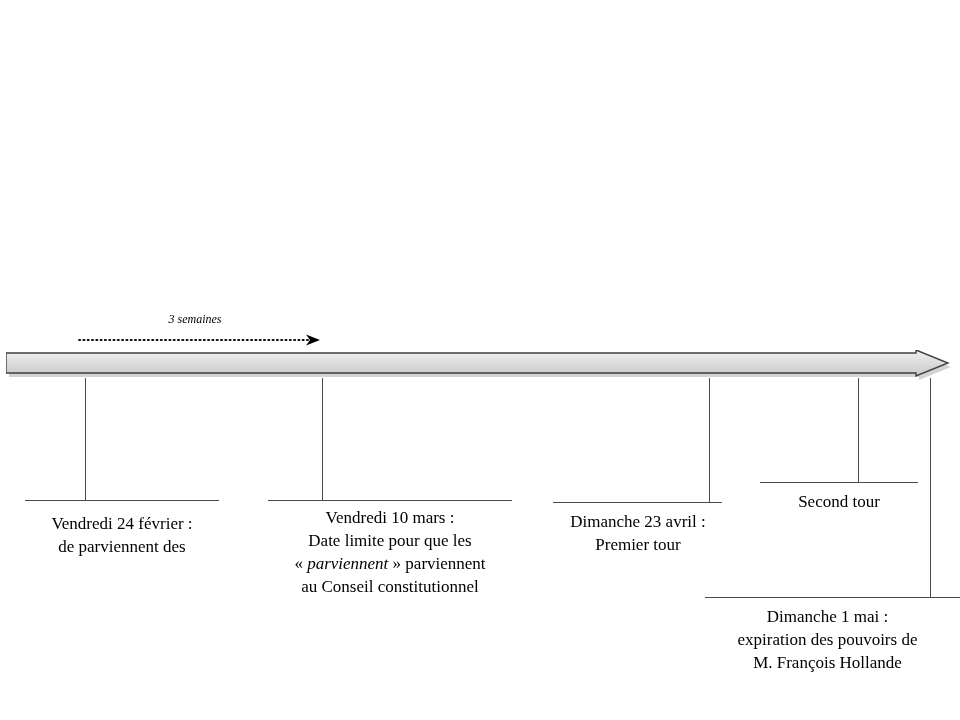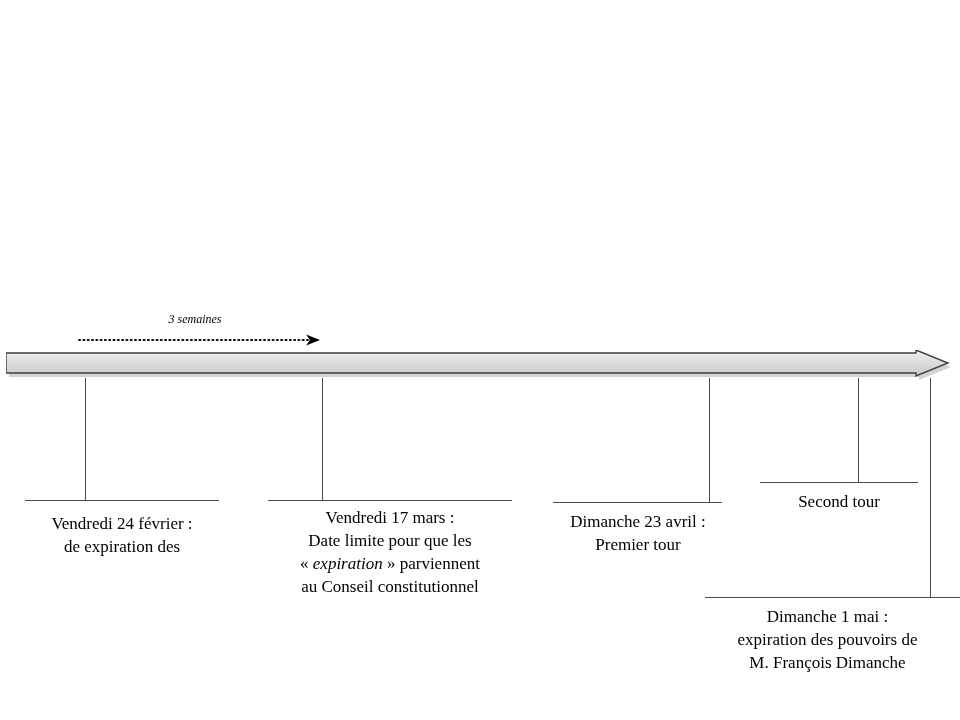--- a/index.html
+++ b/index.html
@@ -155,31 +155,31 @@
   <div class="stem" id="stem-1"></div>
   <div class="stem" id="stem-2"></div>
   <div class="stem" id="stem-3"></div>
   <div class="stem" id="stem-4"></div>
   <div class="stem" id="stem-5"></div>
 
   <div class="event" id="event-1">
     <div class="event-rule"></div>
     <div class="event-caption">
       <div>Vendredi 24 février :</div>
-      <div>de expiration des</div>
+      <div>de parviennent des</div>
     </div>
   </div>
 
   <div class="event" id="event-2">
     <div class="event-rule"></div>
     <div class="event-caption">
-      <div>Vendredi 17 mars :</div>
+      <div>Vendredi 10 mars :</div>
       <div>Date limite pour que les</div>
       <div>
-        <span>«&nbsp;</span><em>expiration</em><span>&nbsp;» parviennent</span>
+        <span>«&nbsp;</span><em>parviennent</em><span>&nbsp;» parviennent</span>
       </div>
       <div>au Conseil constitutionnel</div>
     </div>
   </div>
 
   <div class="event" id="event-3">
     <div class="event-rule"></div>
     <div class="event-caption">
       <div>Dimanche 23 avril :</div>
       <div>Premier tour</div>
@@ -191,17 +191,17 @@
     <div class="event-caption">
       <div>Second tour</div>
     </div>
   </div>
 
   <div class="event" id="event-5">
     <div class="event-rule"></div>
     <div class="event-caption">
       <div>Dimanche 1 mai :</div>
       <div>expiration des pouvoirs de</div>
-      <div>M. François Dimanche</div>
+      <div>M. François Hollande</div>
     </div>
   </div>
 
 </div>
 
 </body></html>

